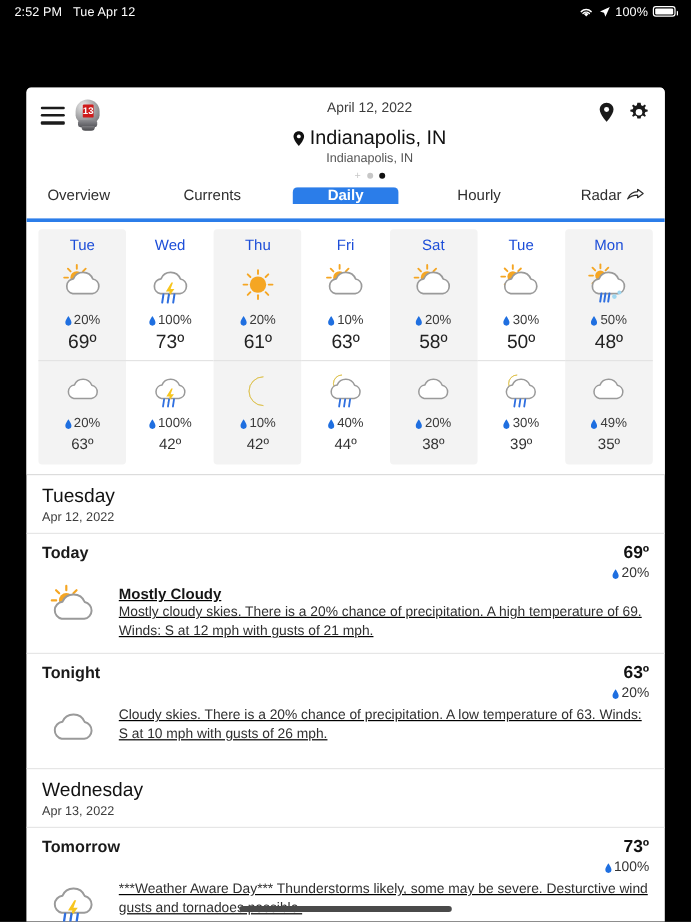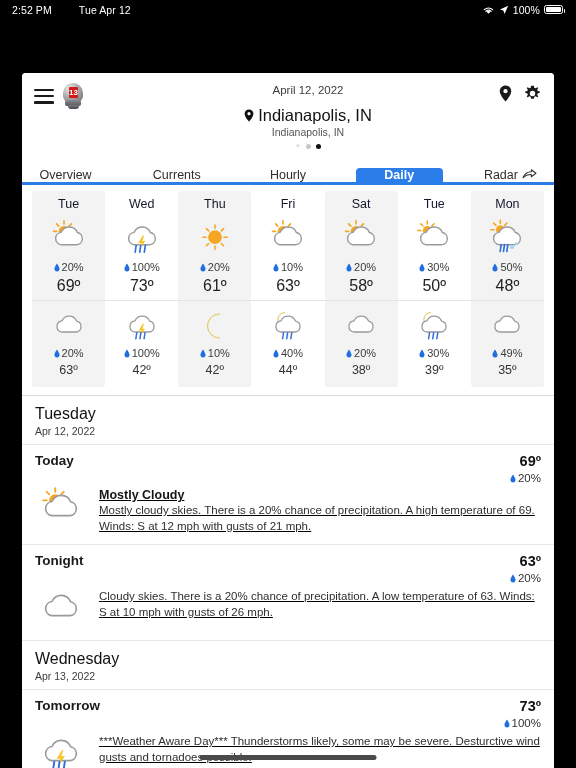--- a/index.html
+++ b/index.html
@@ -13,21 +13,21 @@
     position: relative;
     width: 576px; height: 768px;
     background: #000;
   }
   
   .statusbar {
     position: absolute; top: 0; left: 0; right: 0; height: 19px;
     display: flex; align-items: center;
     color: #fff; font-size: 10.5px; letter-spacing: .1px;
   }
-  .sb-left { display: flex; align-items: center; gap: 27px; margin-left: 12px; }
+  .sb-left { display: flex; align-items: center; gap: 9px; margin-left: 12px; }
   .sb-right { display: flex; align-items: center; gap: 4px; margin-left: auto; margin-right: 13px; }
   .sb-batt {
     width: 19px; height: 9px; border: 1px solid #fff; border-radius: 2.5px;
     position: relative; display: inline-block;
   }
   .sb-batt::after {
     content: ""; position: absolute; right: -3px; top: 2.5px;
     width: 1.5px; height: 4px; background: #fff; border-radius: 0 1px 1px 0;
   }
   .sb-batt i { position: absolute; left: 1px; top: 1px; bottom: 1px; right: 1px; background: #fff; border-radius: 1px; display: block; }
@@ -74,38 +74,38 @@
   .hdr-sub { font-size: 10.5px; color: #555; margin-top: 1px; }
   .dots { margin-top: 5px; display: flex; align-items: center; justify-content: center; gap: 5px; }
   .dots .plus { color: #c9c9c9; font-size: 9px; line-height: 6px; }
   .dots i { width: 5px; height: 5px; border-radius: 50%; background: #c7c7c7; display: block; }
   .dots i.active { background: #111; }
   .hdr-right { position: absolute; right: 13px; top: 12px; display: flex; align-items: center; gap: 12px; }
   .hdr-right svg { display: block; }
 
   
   .tabs {
-    display: flex; height: 29px; align-items: flex-end;
+    display: flex; height: 29px; align-items: flex-start;
     border-bottom: 3px solid #2b7de9; background: #fff; gap: 24px;
   }
   .tab {
     flex: 1; display: flex; align-items: center; justify-content: center; gap: 4px;
     font-size: 12.5px; color: #2e2e2e; cursor: pointer;
     border-top-left-radius: 4px; border-top-right-radius: 4px;
   }
   .tab.active { background: #2b7de9; color: #fff; font-weight: bold; }
 
   
   .daystrip { display: flex; padding: 6px 10px 8px 10px; background: #fff; }
   .daycard {
     flex: 1; padding: 6px 0 8px 0; text-align: center;
     border-radius: 3px;
   }
   .daycard.alt { background: #f3f3f3; }
-  .dc-name { font-size: 12.5px; color: #0f172a; margin-bottom: 4px; }
+  .dc-name { font-size: 12.5px; color: #1d4ed8; margin-bottom: 4px; }
   .dc-half { padding: 3px 0 2px; }
   .dc-half.night { border-top: 1px solid #e3e3e3; margin-top: 3px; padding-top: 7px; }
   .dc-icon { height: 40px; display: flex; align-items: center; justify-content: center; }
   .dc-half.night .dc-icon { height: 36px; }
   .dc-pop {
     font-size: 11px; color: #3b3b3b; margin-top: 3px;
     display: flex; align-items: center; justify-content: center; gap: 2px;
   }
   .drop { width: 6px; height: 9px; display: inline-block; }
   .dc-temp { font-size: 16px; color: #222; margin-top: 4px; }
@@ -206,25 +206,25 @@
       </div>
     </div>
 
     <div class="tabs">
       <div class="tab">
         <span>Overview</span>
       </div>
       <div class="tab">
         <span>Currents</span>
       </div>
+      <div class="tab active">
+        <span>Daily</span>
+      </div>
       <div class="tab">
         <span>Hourly</span>
-      </div>
-      <div class="tab active">
-        <span>Daily</span>
       </div>
       <div class="tab">
         <span>Radar</span>
         <svg width="15" height="12" viewBox="0 0 16 13">
           <path d="M1 9.5 C3 4.5 7 3 10 3 L10 0.8 L15 4.6 L10 8.4 L10 6 C7 6 3.5 7 1 9.5 Z" fill="none" stroke="#2e2e2e" stroke-width="1.1" stroke-linejoin="round"></path>
         </svg>
       </div>
     </div>
 
     <div class="daystrip">

